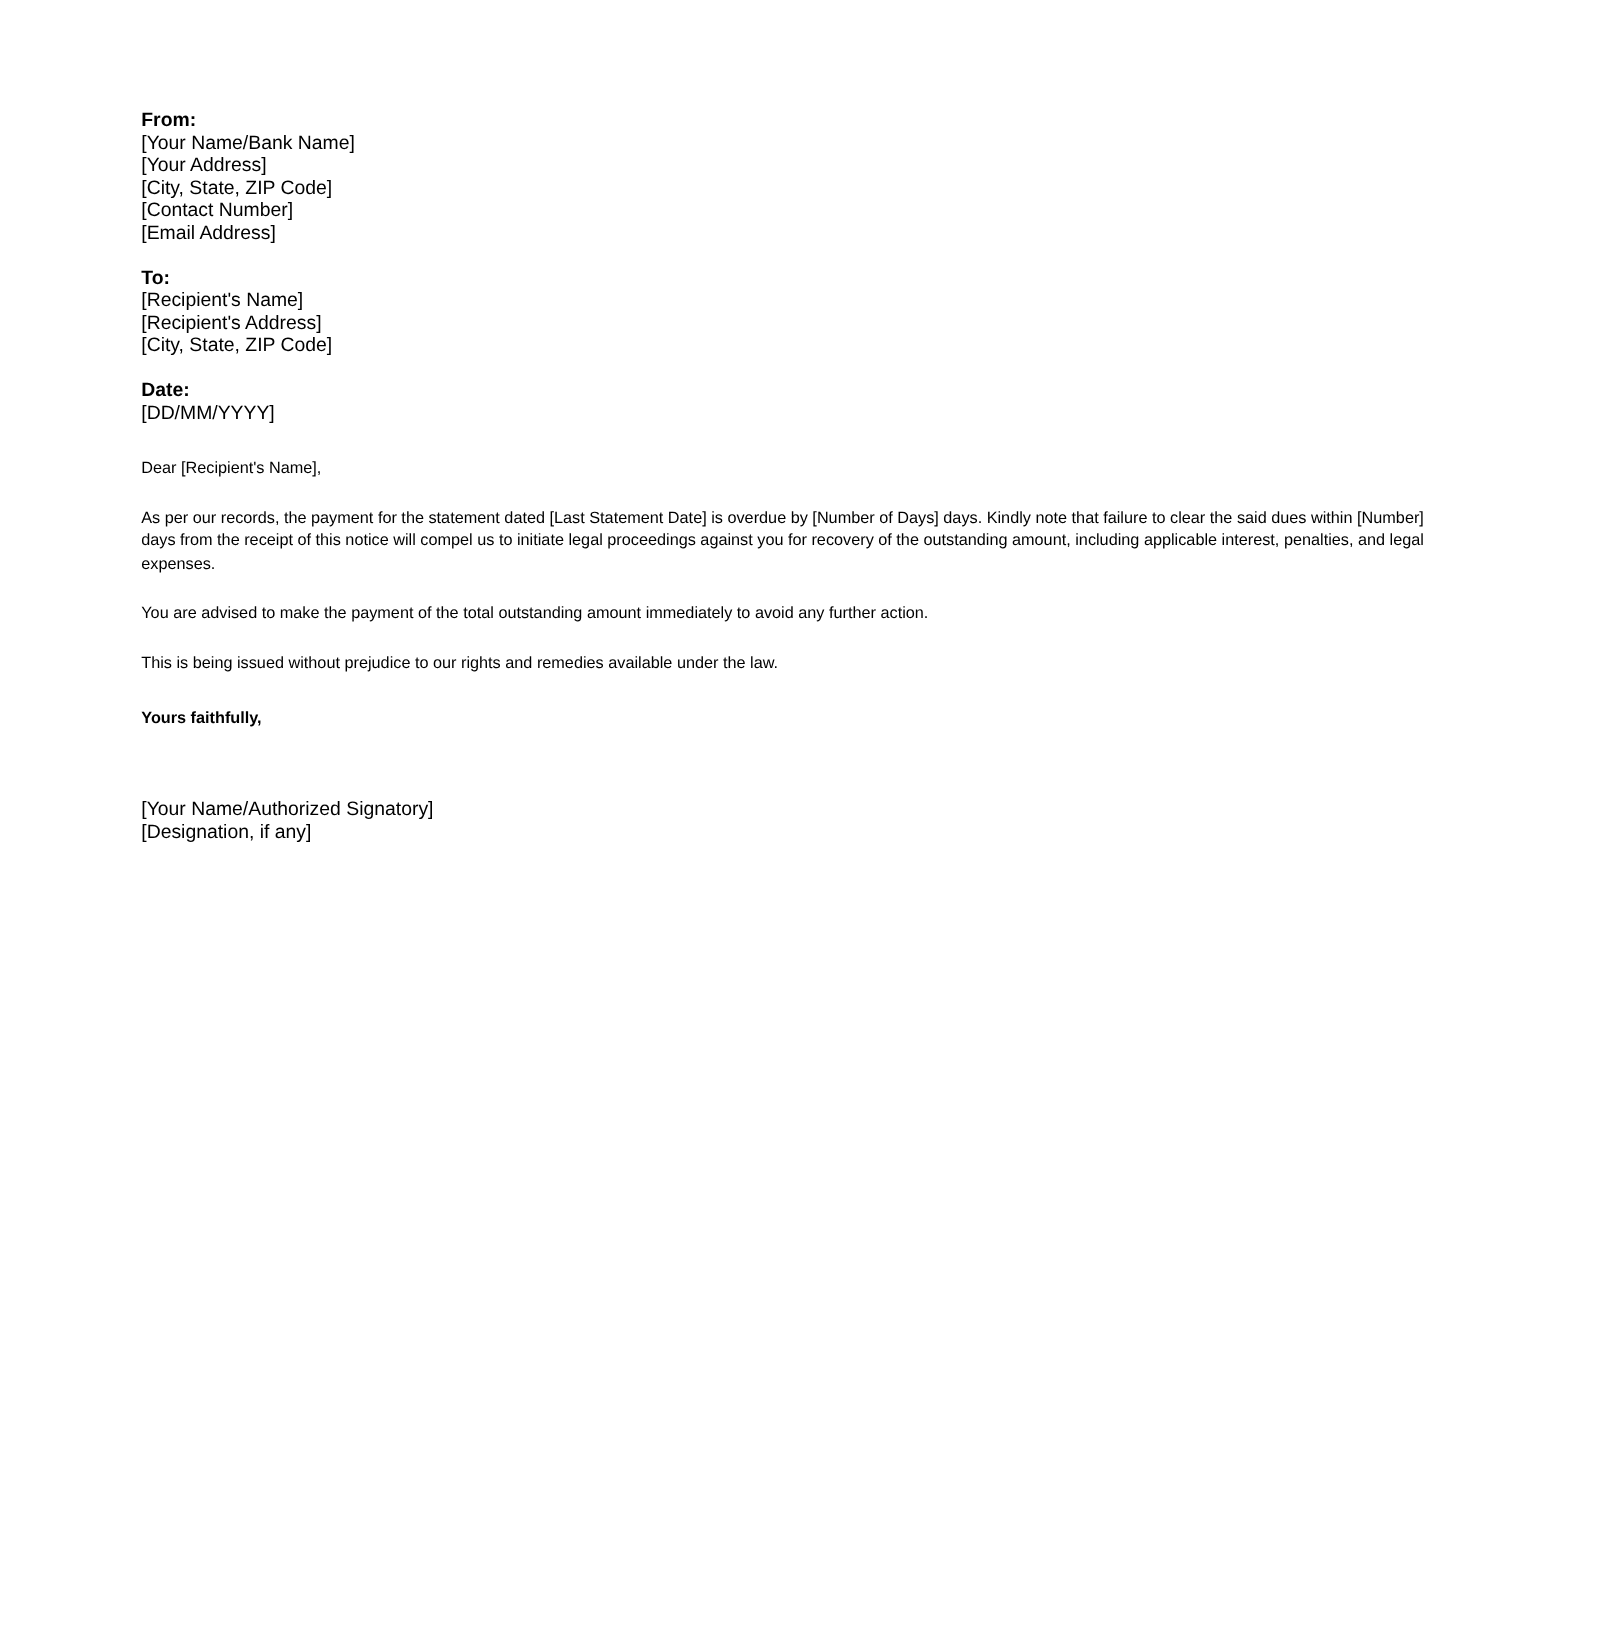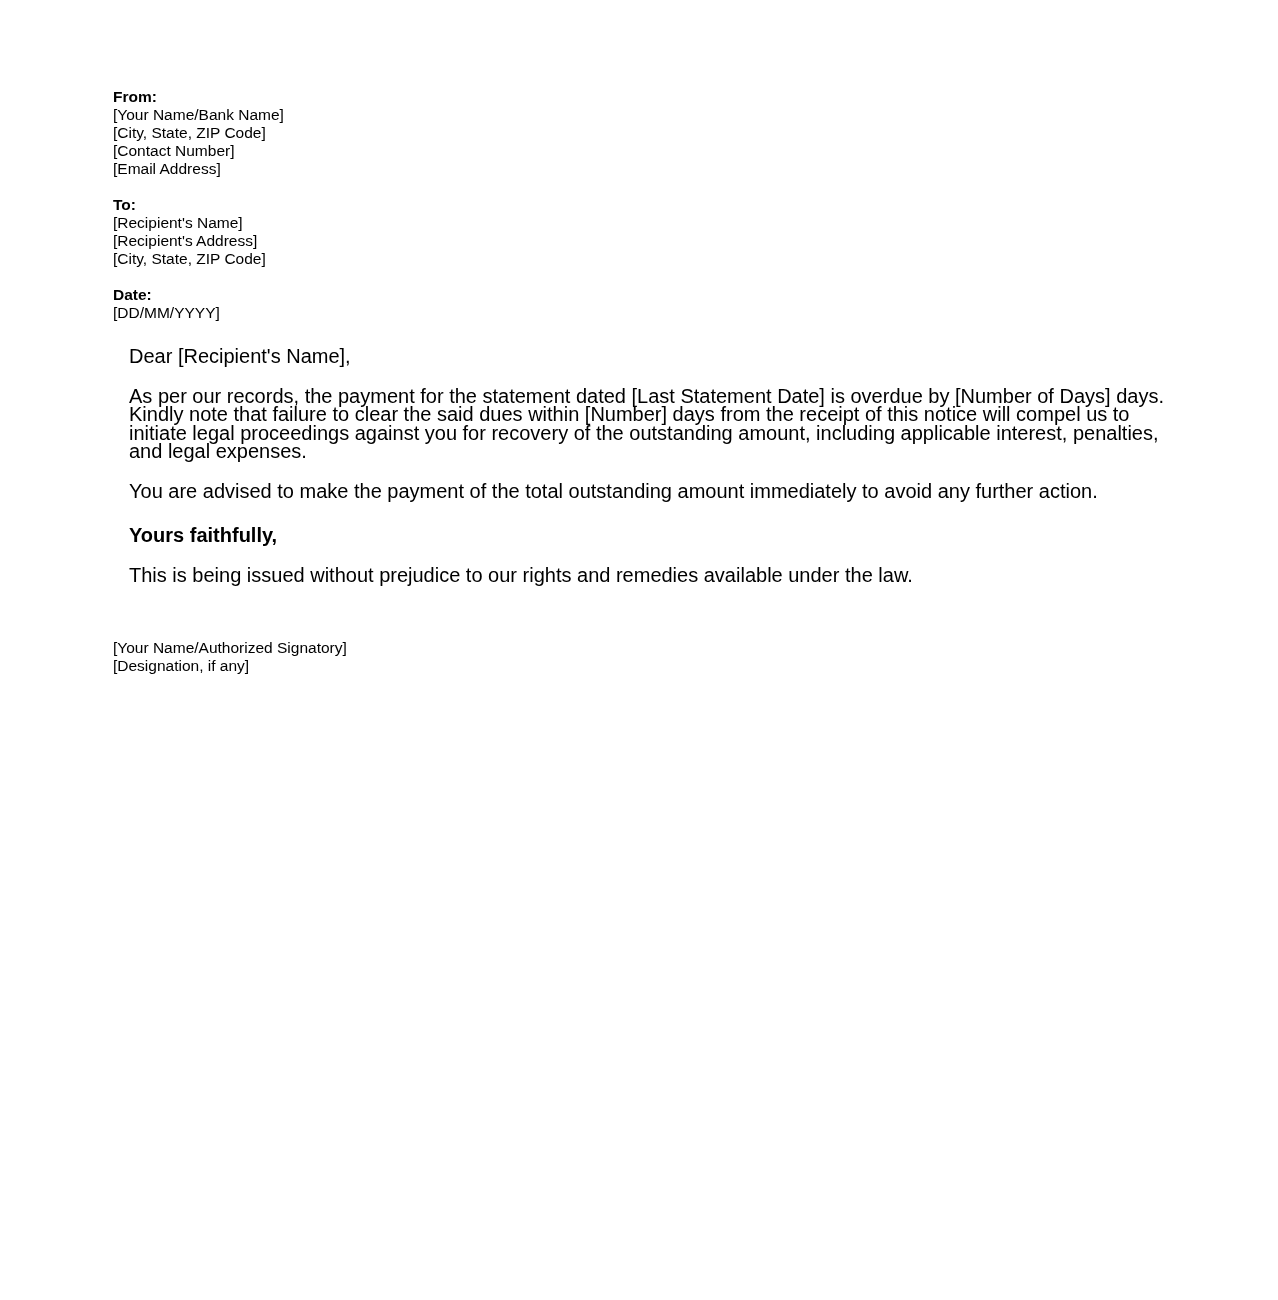--- a/index.html
+++ b/index.html
@@ -46,23 +46,23 @@
     line-height: 41px;
     font-weight: bold;
     letter-spacing: -0.2px;
     margin: 26px 0 0 0;
     max-width: 1052px;
     text-transform: uppercase;
   }
 
   
   .para {
-    font-size: 20px;
+    font-size: 13px;
     line-height: 18.5px;
-    margin: 21px 0 0 16px;
+    margin: 21px 0 0 0;
     max-width: 1052px;
     text-align: left;
   }
   .para.salutation {
     margin-top: 25px;
   }
   .para.signoff {
     font-weight: bold;
     margin-top: 26px;
   }
@@ -75,20 +75,21 @@
   }
 </style>
 </head>
 <body>
 
 <div class="page">
 
   <div class="block from-block">
     <div class="label">From:</div>
     <div class="line">[Your Name/Bank Name]</div>
+    <div class="line">[Your Address]</div>
     <div class="line">[City, State, ZIP Code]</div>
     <div class="line">[Contact Number]</div>
     <div class="line">[Email Address]</div>
   </div>
 
   <div class="block to-block">
     <div class="label">To:</div>
     <div class="line">[Recipient's Name]</div>
     <div class="line">[Recipient's Address]</div>
     <div class="line">[City, State, ZIP Code]</div>
@@ -97,22 +98,22 @@
   <div class="block date-block">
     <div class="label">Date:</div>
     <div class="line">[DD/MM/YYYY]</div>
   </div>
 
 
   <p class="para salutation">Dear [Recipient's Name],</p>
 
   <p class="para">As per our records, the payment for the statement dated [Last Statement Date] is overdue by [Number of Days] days. Kindly note that failure to clear the said dues within [Number] days from the receipt of this notice will compel us to initiate legal proceedings against you for recovery of the outstanding amount, including applicable interest, penalties, and legal expenses.</p>
   <p class="para">You are advised to make the payment of the total outstanding amount immediately to avoid any further action.</p>
+  <p class="para">This is being issued without prejudice to our rights and remedies available under the law.</p>
+
   <p class="para signoff">Yours faithfully,</p>
-
-  <p class="para">This is being issued without prejudice to our rights and remedies available under the law.</p>
 
   <div class="signature-block">
     <div class="line">[Your Name/Authorized Signatory]</div>
     <div class="line">[Designation, if any]</div>
   </div>
 
 </div>
 
 </body></html>

